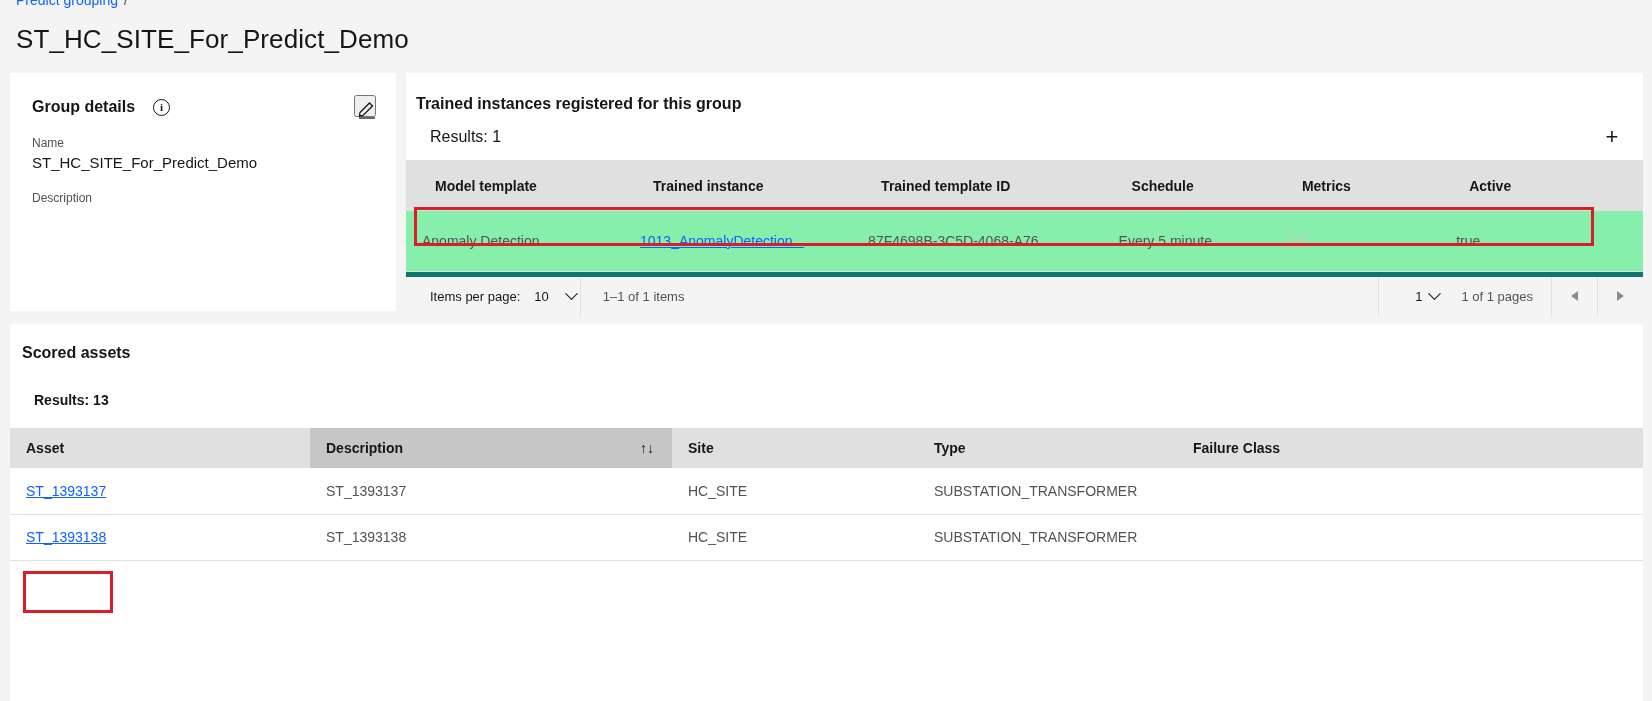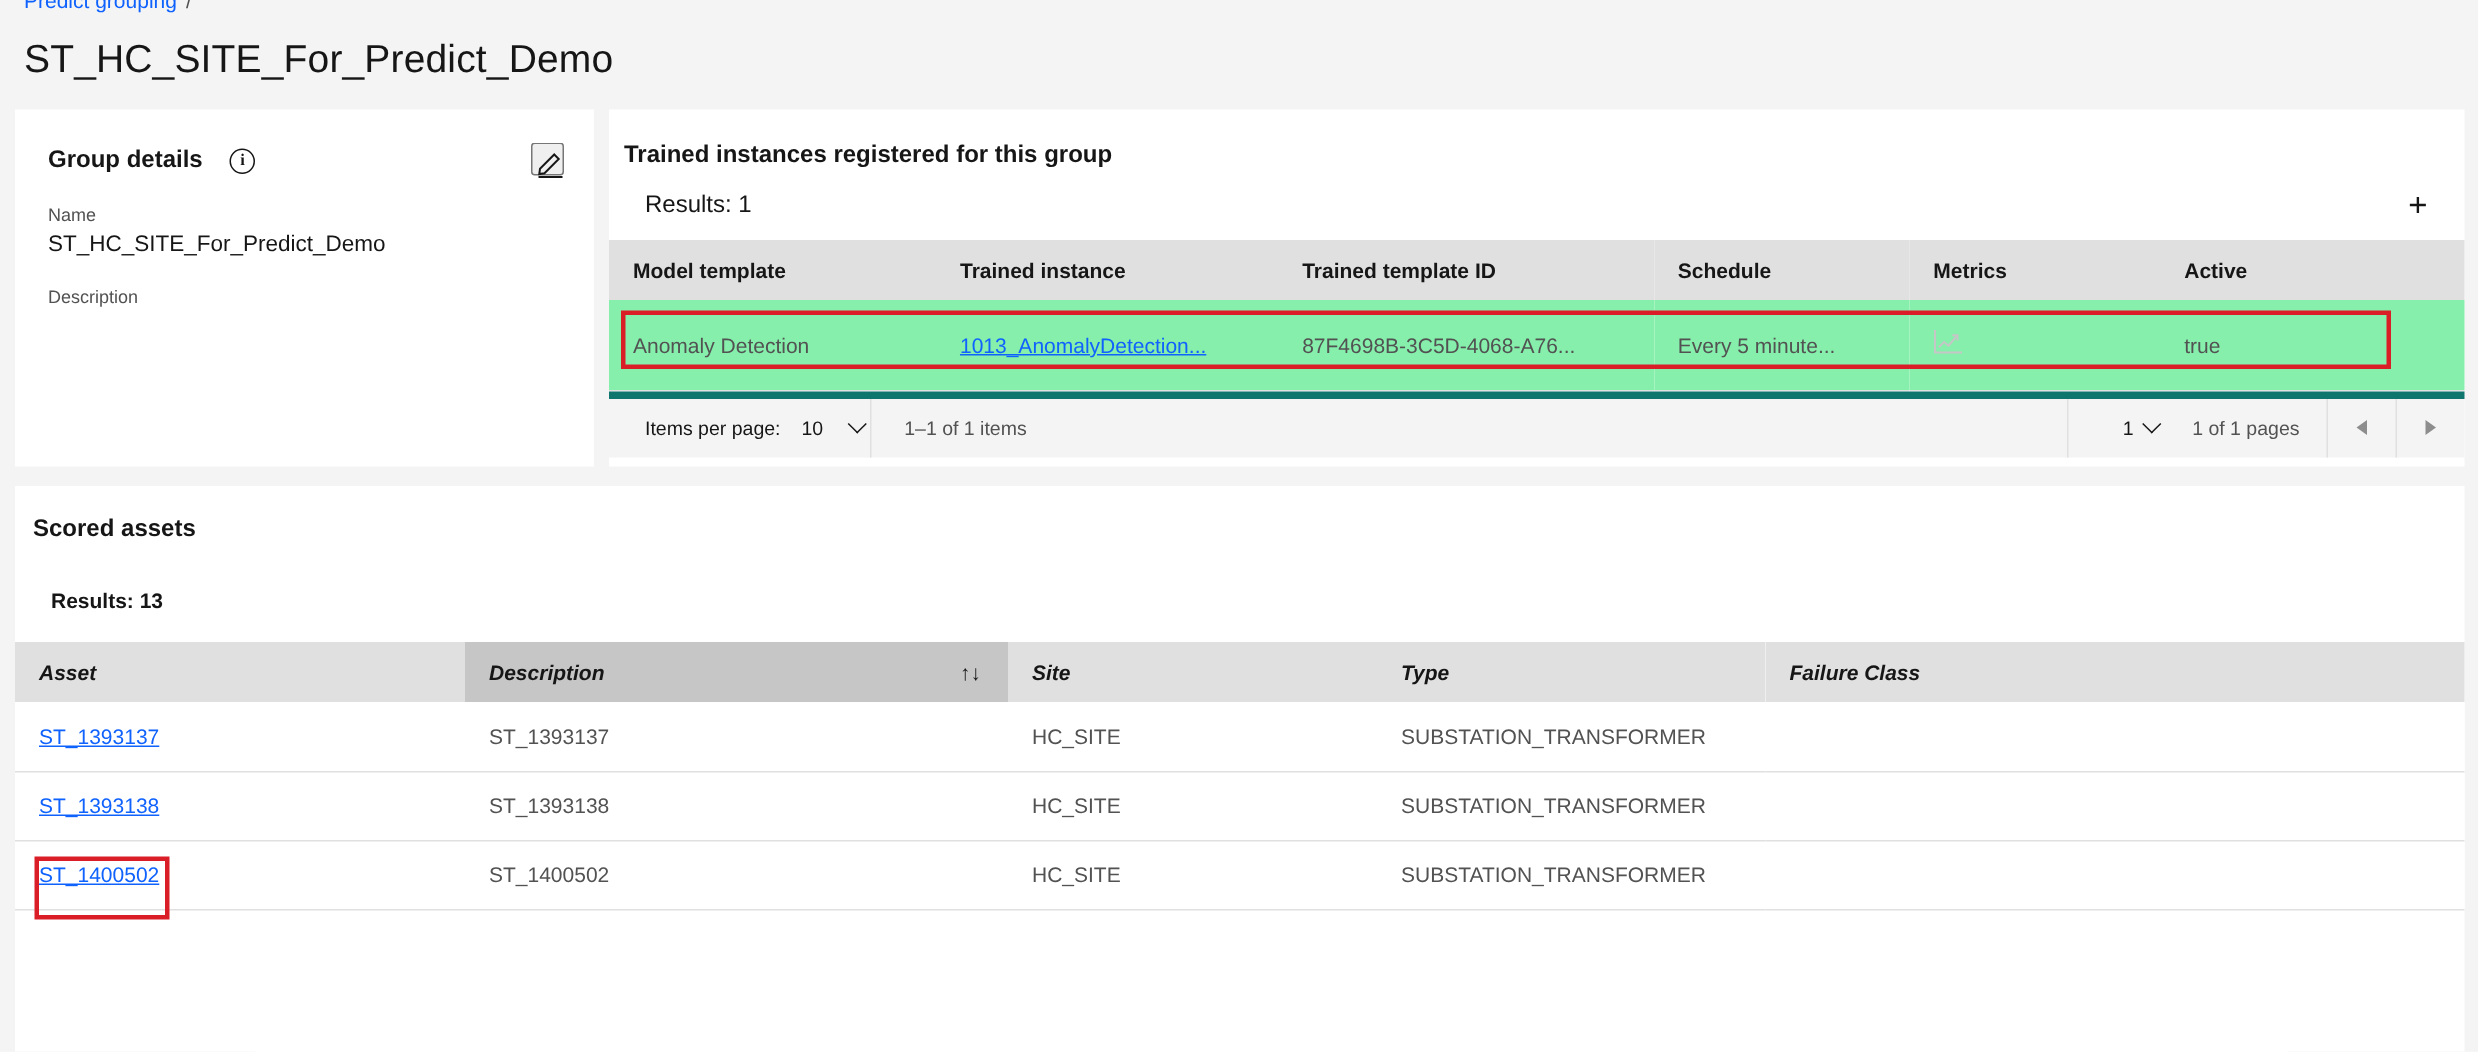--- a/index.html
+++ b/index.html
@@ -66,23 +66,23 @@
   .ti-results { font-size: 16px; font-weight: 400; }
   .btn-add {
     position: absolute; right: 18px; top: 50%; transform: translateY(-50%);
     width: 26px; height: 26px; border: none; background: transparent;
     font-size: 22px; font-weight: 300; color: #161616; line-height: 1;
     cursor: pointer;
   }
 
   table { border-collapse: collapse; width: 100%; table-layout: fixed; }
   .ti-table thead th {
-    background: #e0e0e0; height: 40px;
+    background: #e0e0e0; height: 51px;
     font-size: 14px; font-weight: 600; text-align: left;
-    padding: 0 16px; color: #161616;
+    padding: 0 29px; color: #161616;
   }
   .ti-table tbody td {
     height: 60px; font-size: 14px; color: #525252;
     padding: 0 16px; background: #86efac;
     border-bottom: 1px solid #e0e0e0;
   }
   .ti-table a { color: #0f62fe; text-decoration: underline; }
 
   
   .anno-row {
@@ -124,21 +124,21 @@
   .scored {
     position: absolute; left: 10px; top: 324px;
     width: 1633px; height: 380px; background: #fff;
   }
   .sa-title { font-size: 16px; font-weight: 600; padding: 20px 0 0 12px; }
   .sa-results { font-size: 14px; font-weight: 600; padding: 30px 0 0 24px; }
   .sa-table { margin-top: 20px; }
   .sa-table thead th {
     background: #e0e0e0; height: 40px;
     font-size: 14px; font-weight: 600; text-align: left;
-    padding: 0 16px; color: #161616; position: relative; font-style: italic;
+    padding: 0 16px; color: #161616; position: relative;
   }
   .sa-table thead th.sorted { background: #c6c6c6; }
   .sort-icon { position: absolute; right: 18px; top: 50%; transform: translateY(-50%); font-size: 14px; }
   .sa-table tbody td {
     height: 46px; font-size: 14px; color: #525252;
     padding: 0 16px; background: #fff;
     border-bottom: 1px solid #e0e0e0;
   }
   .sa-table tbody td a { color: #0f62fe; text-decoration: underline; }
 
@@ -293,25 +293,18 @@
           <td>SUBSTATION_TRANSFORMER</td>
           <td></td>
         </tr>
         <tr>
           <td><a href="#">ST_1393138</a></td>
           <td>ST_1393138</td>
           <td>HC_SITE</td>
           <td>SUBSTATION_TRANSFORMER</td>
           <td></td>
         </tr>
-        <tr>
-          <td><a href="#">ST_1400502</a></td>
-          <td>ST_1400502</td>
-          <td>HC_SITE</td>
-          <td>SUBSTATION_TRANSFORMER</td>
-          <td></td>
-        </tr>
       </tbody>
     </table>
   </section>
 
   <div class="anno-link"></div>
 </div>
 
 </body></html>

